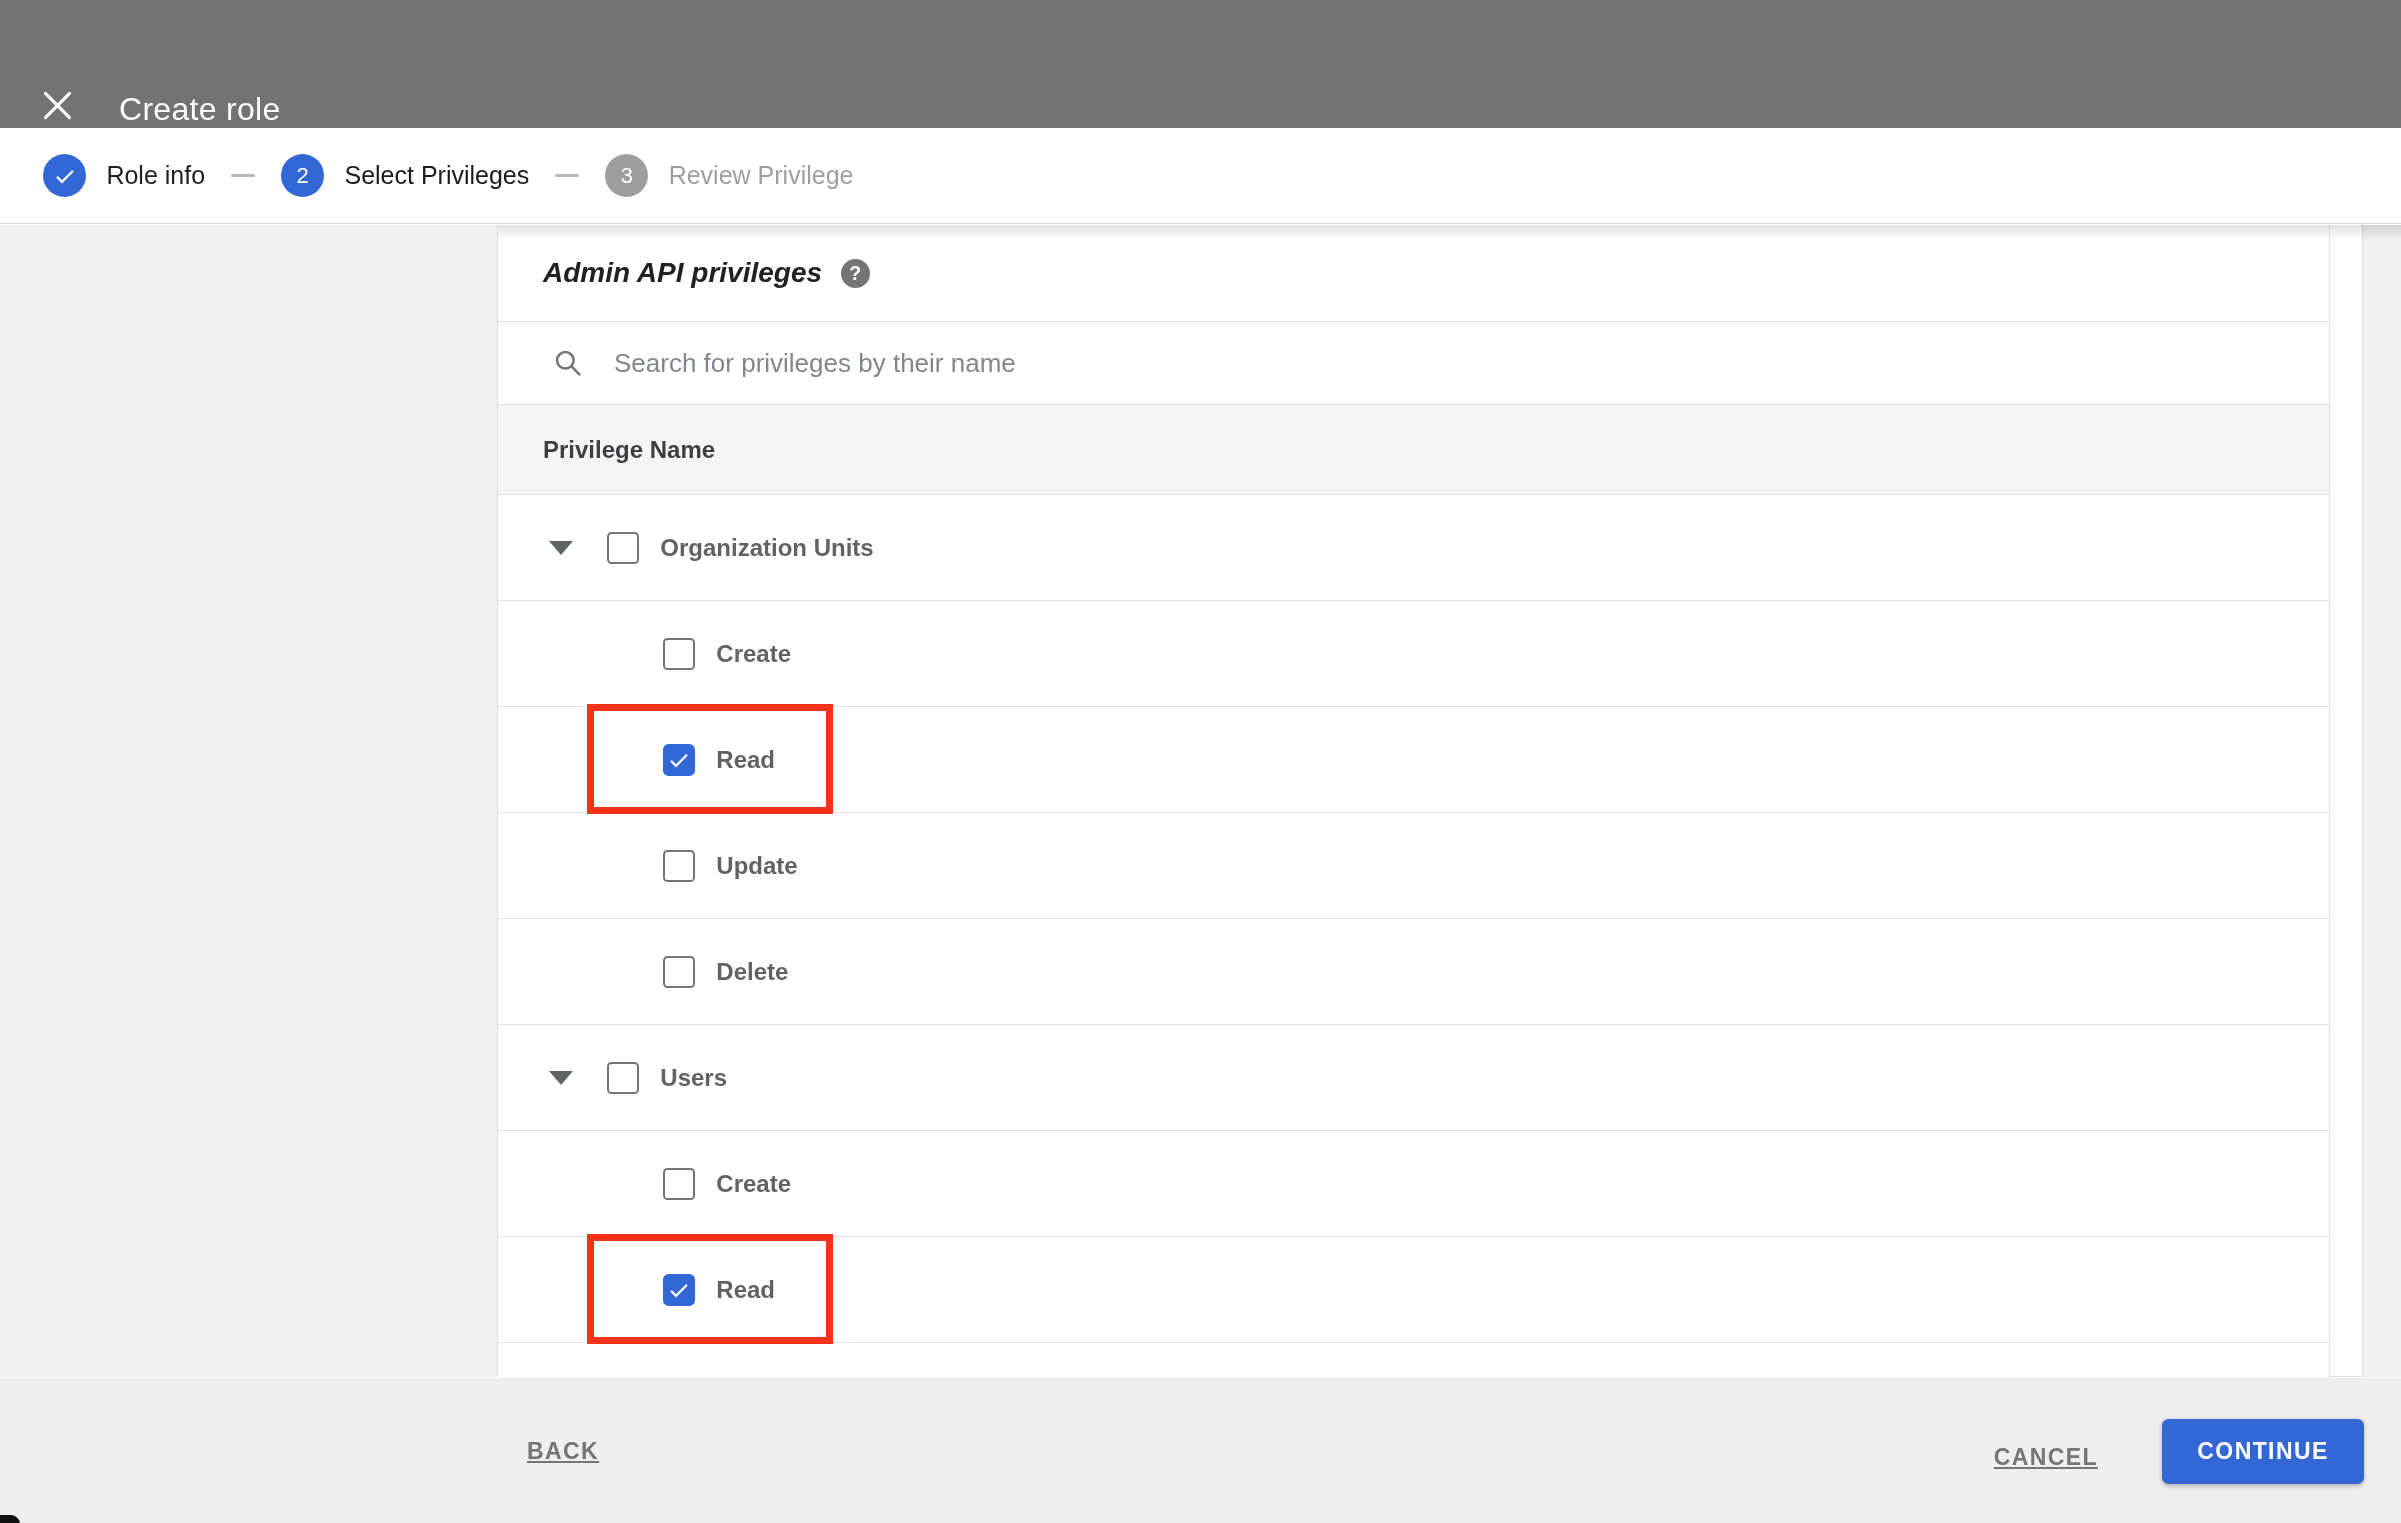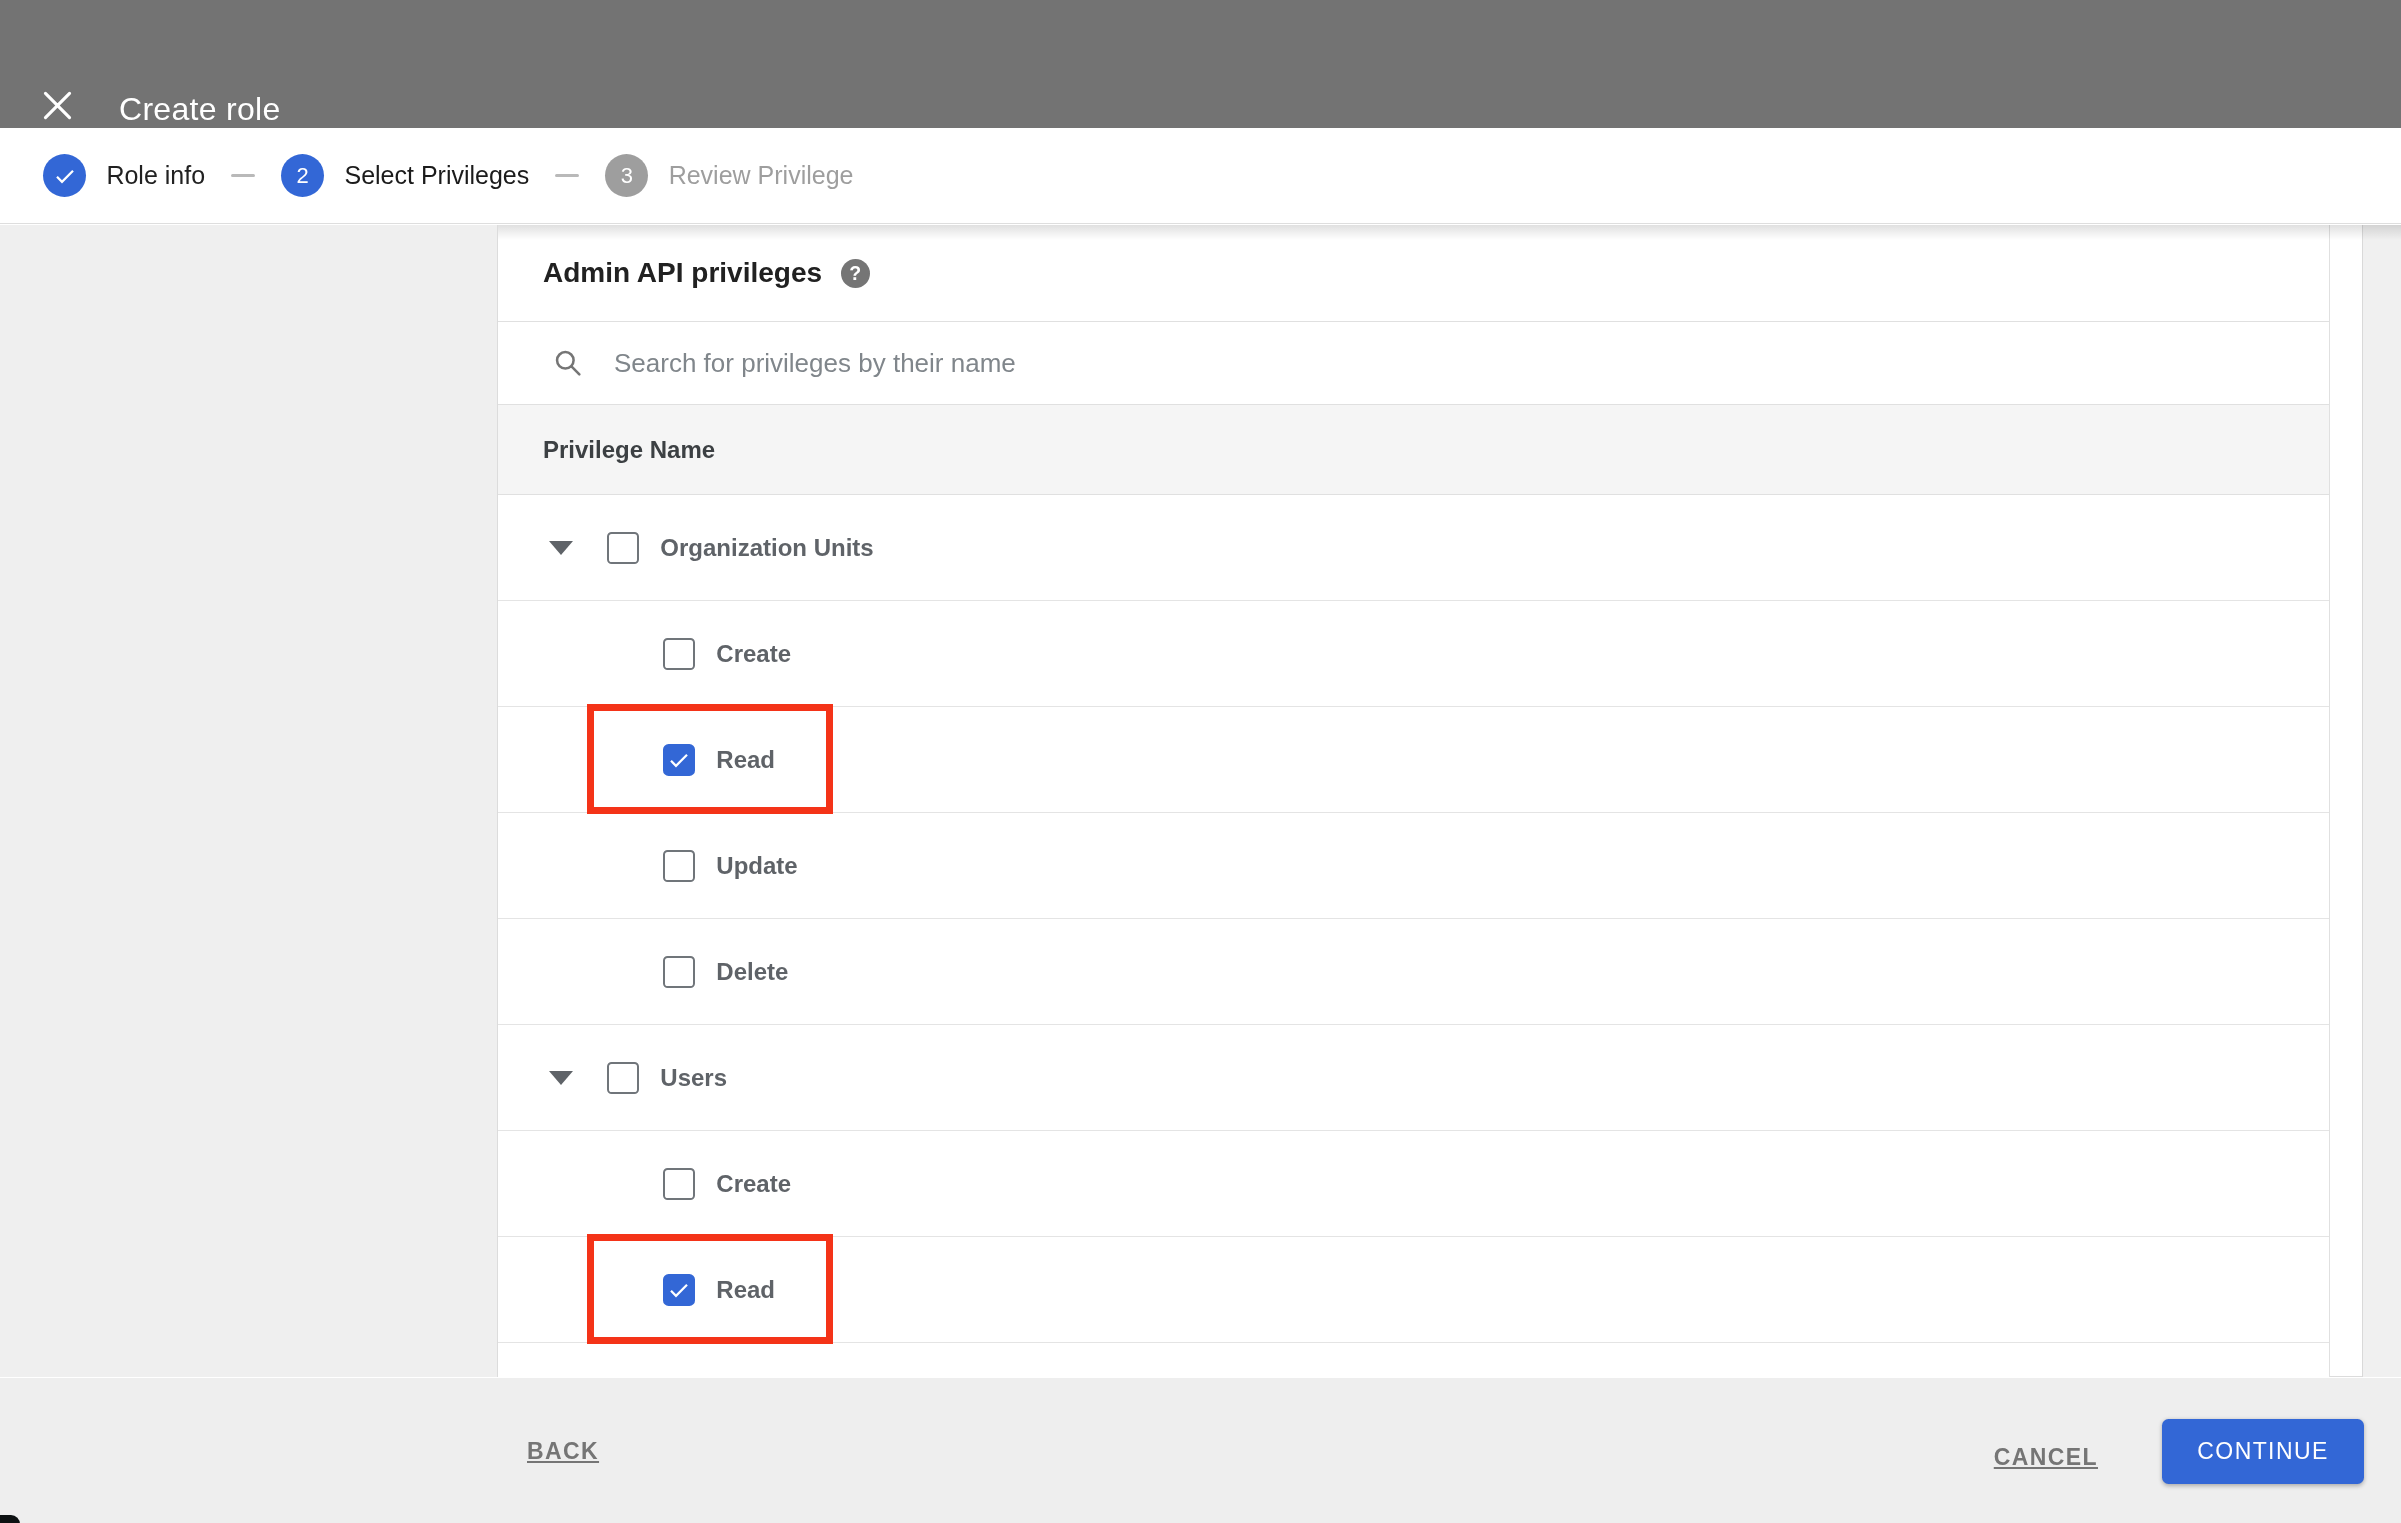--- a/index.html
+++ b/index.html
@@ -31,21 +31,21 @@
              border-right:0.9px solid #dcdcdc;}
   .content-right{position:absolute;top:225px;left:498px;width:1903px;height:1152px;background:#ffffff;
                  border-bottom:0.9px solid #dcdcdc;}
   .top-shadow{position:absolute;top:0;left:0;right:0;height:15px;z-index:5;pointer-events:none;
               background:linear-gradient(rgba(0,0,0,0.12),rgba(0,0,0,0));}
   .scrollbar-track{position:absolute;top:0;right:0;width:39px;height:1152px;background:#f0f0f0;
                    border-left:0.9px solid #d9d9d9;}
   .card{position:absolute;top:0;left:0;width:1832px;height:1152px;background:#fff;border-right:0.9px solid #e0e0e0;}
 
   .heading-row{height:97px;display:flex;align-items:center;padding-left:45px;border-bottom:0.9px solid #e0e0e0;}
-  .card-heading{font-size:28px;font-weight:700;color:#212121;margin:0;}
+  .card-heading{font-size:28px;font-weight:700;color:#212121;margin:0;font-style:italic;}
   .help-icon{width:29px;height:29px;border-radius:50%;background:#757575;color:#fff;font-size:19.5px;font-weight:700;
              display:flex;align-items:center;justify-content:center;margin-left:18.6px;cursor:pointer;}
 
   .search-row{height:83px;display:flex;align-items:center;border-bottom:0.9px solid #e0e0e0;}
   .search-icon{margin-left:54px;flex:0 0 auto;}
   .search-input{border:none;outline:none;margin-left:28px;flex:1;font-size:26px;color:#3c4043;background:transparent;}
   .search-input::placeholder{color:#80868b;opacity:1;}
 
   .col-header{height:90px;background:#f5f5f5;border-bottom:0.9px solid #e0e0e0;display:flex;align-items:center;
               padding-left:45px;}
@@ -67,21 +67,21 @@
   .prow.highlighted .hl{display:block;position:absolute;left:89px;top:-2.8px;width:246px;height:110px;
                         border:7.4px solid #f43318;z-index:2;pointer-events:none;}
 
   
   .footer{position:absolute;left:0;bottom:0;width:2401px;height:146px;background:#eeeeee;
           display:flex;align-items:center;}
   .text-btn{font-size:23px;font-weight:700;letter-spacing:1.4px;color:#757575;background:none;border:none;cursor:pointer;text-decoration:underline;}
   .back-btn{margin-left:521px;}
   .cancel-btn{margin-left:auto;margin-top:13px;}
   .continue-btn{margin-left:58px;margin-right:37px;width:202px;height:65px;background:#3367d6;color:#ffffff;
-                border:none;border-radius:6.5px;font-size:23px;font-weight:400;letter-spacing:1.4px;cursor:pointer;
+                border:none;border-radius:6.5px;font-size:23px;font-weight:700;letter-spacing:1.4px;cursor:pointer;
                 box-shadow:0 1.9px 4.6px rgba(0,0,0,0.28);}
 
   .corner-shape{position:absolute;left:0;bottom:0;width:20.4px;height:9.3px;background:#0d1112;
                 border-top-right-radius:9.3px;}
 </style>
 </head>
 <body>
 
 <div id="screen">
 

